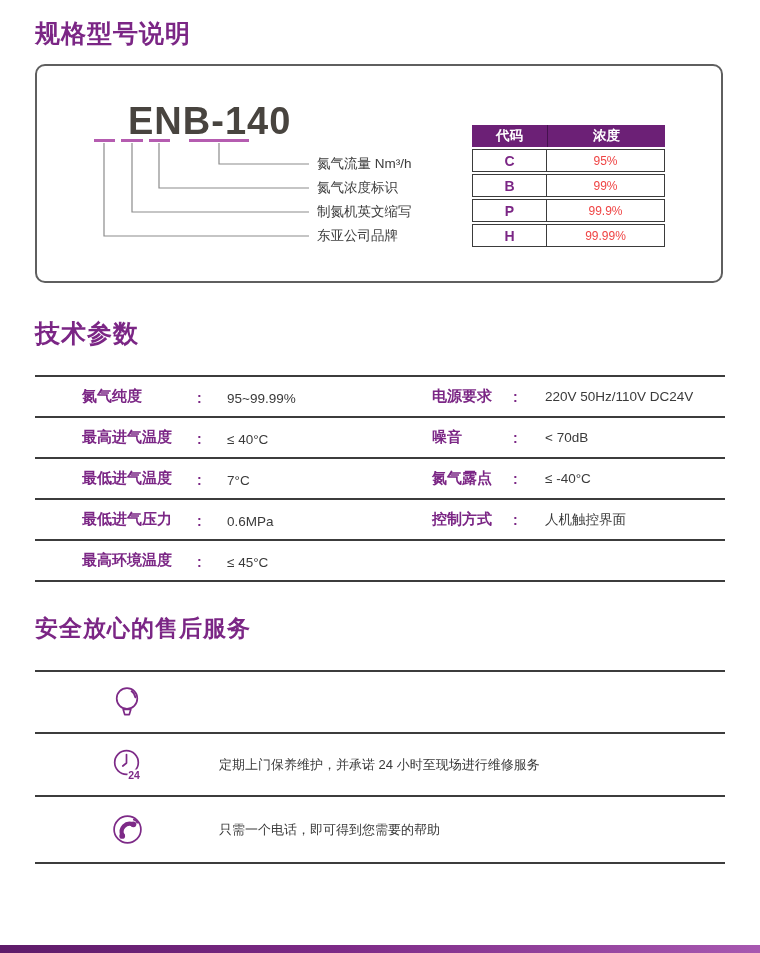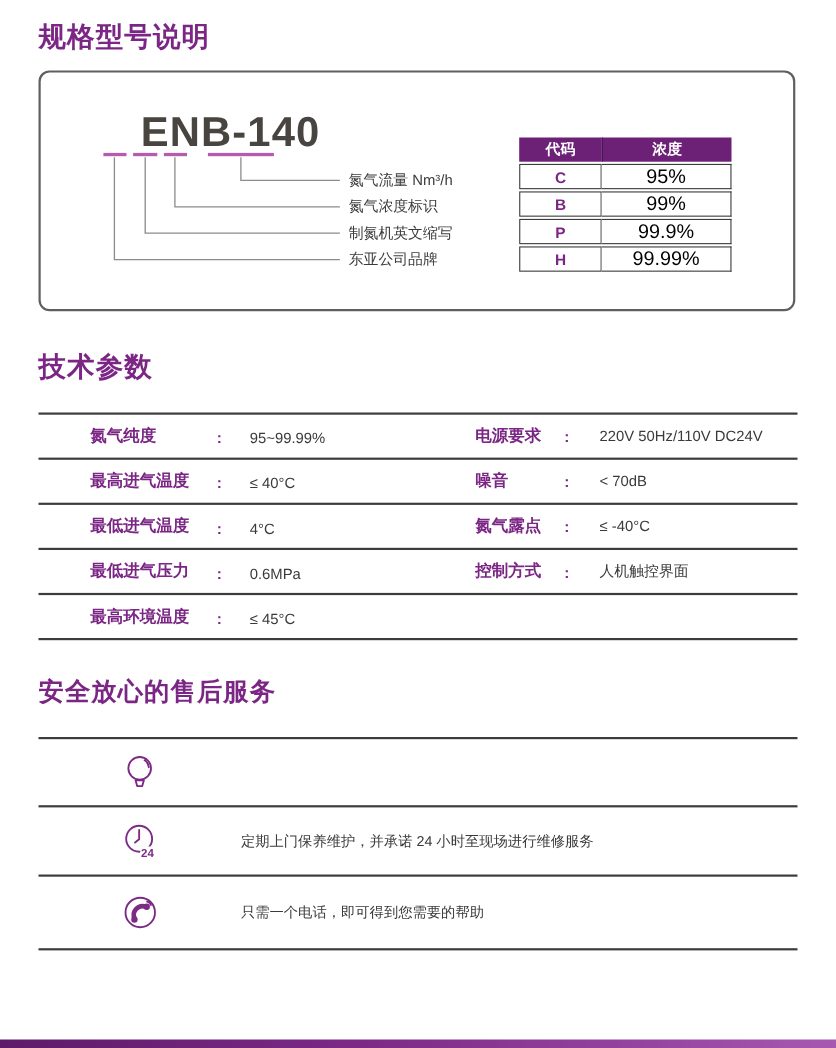--- a/index.html
+++ b/index.html
@@ -33,21 +33,21 @@
                 border-spacing:0 2px; }
   .code-table th { background:#6c2076; color:#fff; font-size:13.5px; font-weight:bold;
                    height:22px; }
   .code-table th.h2 { border-left:1px solid #45114e; }
   .code-table td { background:#fff; border:1px solid #3b3b3b; text-align:center;
                    height:23px; }
   .code-table td.c1 { width:75px; }
   .code-table td.c2 { width:118px; border-left:none; }
   .code-table th.h1 { width:75px; } .code-table th.h2 { width:118px; }
   .code-val { color:#7b2685; font-weight:bold; font-size:14px; }
-  .purity-val { color:#000000; font-size:18px; }
+  .purity-val { color:#ef4444; font-size:12px; }
 
   
   .tech-table { position:absolute; left:35px; top:375px; width:690px;
                 border-bottom:2px solid #3c3c3c; }
   .t-row { display:flex; height:41px; align-items:center; border-top:2px solid #3c3c3c; }
   .t-half-l { width:345px; display:flex; align-items:flex-end; padding-left:47px; }
   .t-half-r { width:345px; display:flex; align-items:center; padding-left:52px; }
   .t-label { color:#7b2685; font-weight:bold; font-size:15px; white-space:nowrap; }
   .t-half-l .t-label { width:115px; }
   .t-half-r .t-label { width:81px; }
@@ -149,21 +149,21 @@
       <div class="t-half-r">
         <span class="t-label">噪音</span>
         <span class="t-colon">:</span>
         <span class="t-value">&lt; 70dB</span>
       </div>
     </div>
     <div class="t-row">
       <div class="t-half-l">
         <span class="t-label">最低进气温度</span>
         <span class="t-colon">:</span>
-        <span class="t-value">4°C</span>
+        <span class="t-value">7°C</span>
       </div>
       <div class="t-half-r">
         <span class="t-label">氮气露点</span>
         <span class="t-colon">:</span>
         <span class="t-value">≤ -40°C</span>
       </div>
     </div>
     <div class="t-row">
       <div class="t-half-l">
         <span class="t-label">最低进气压力</span>

